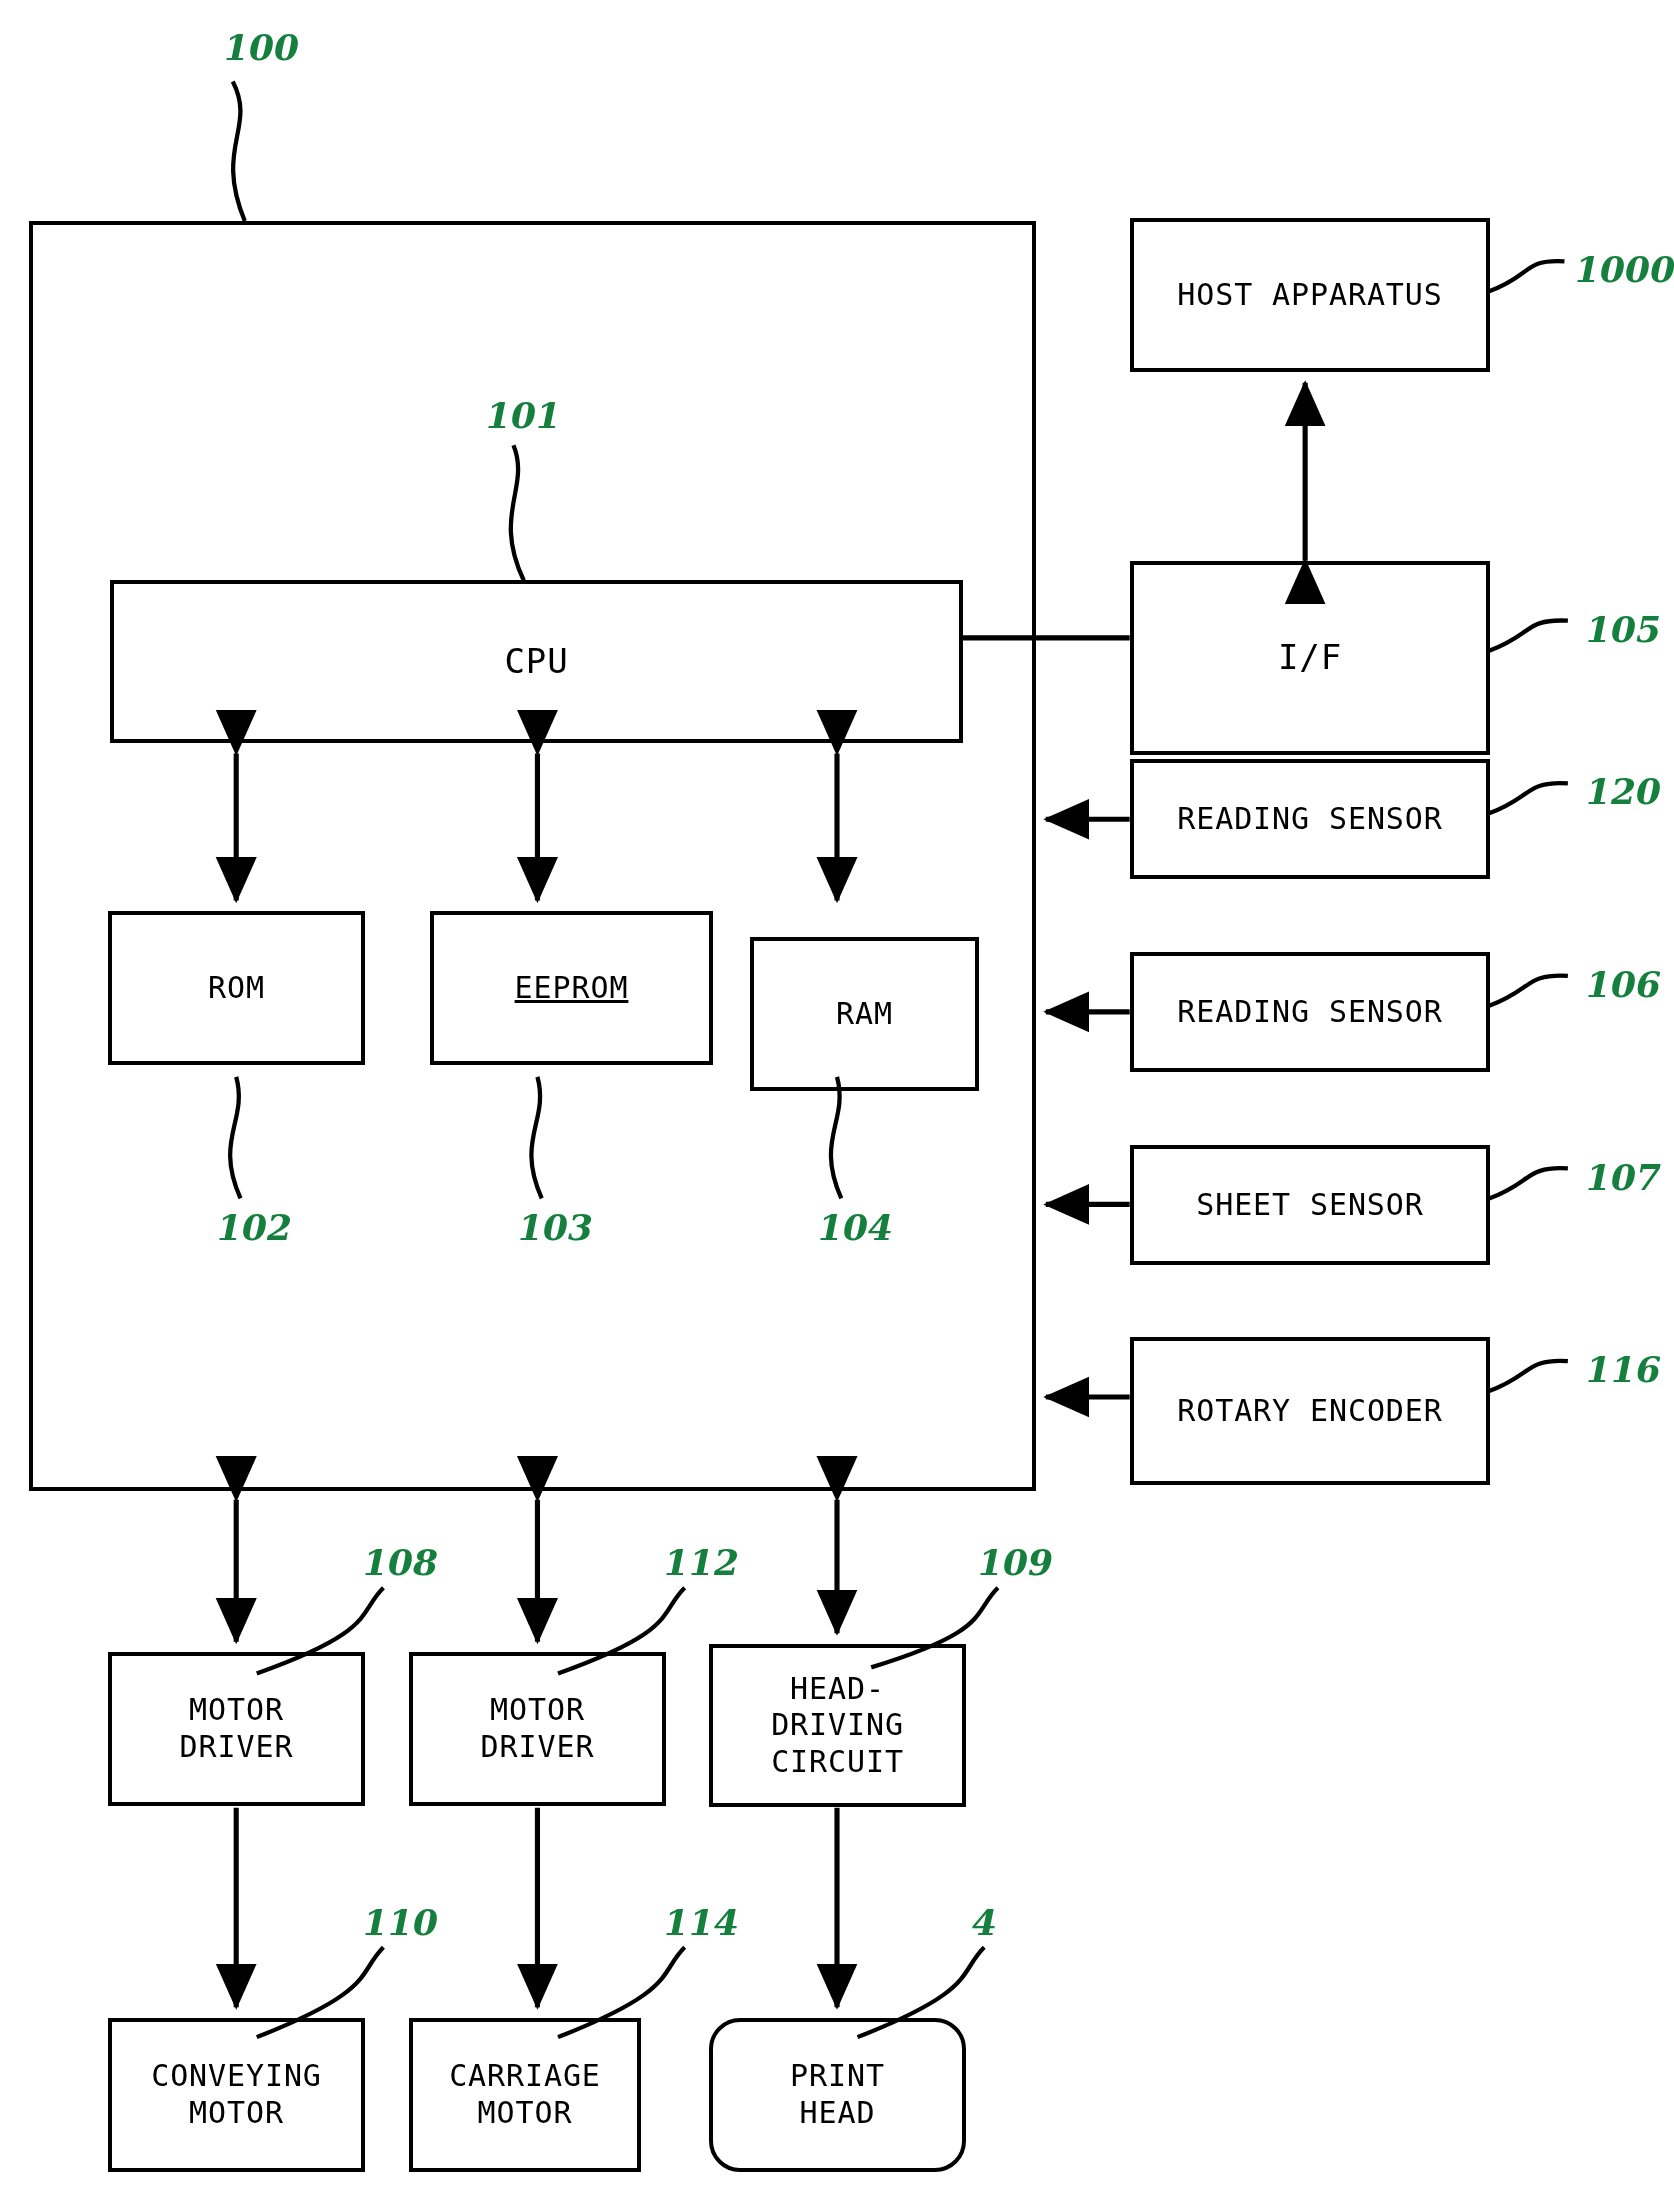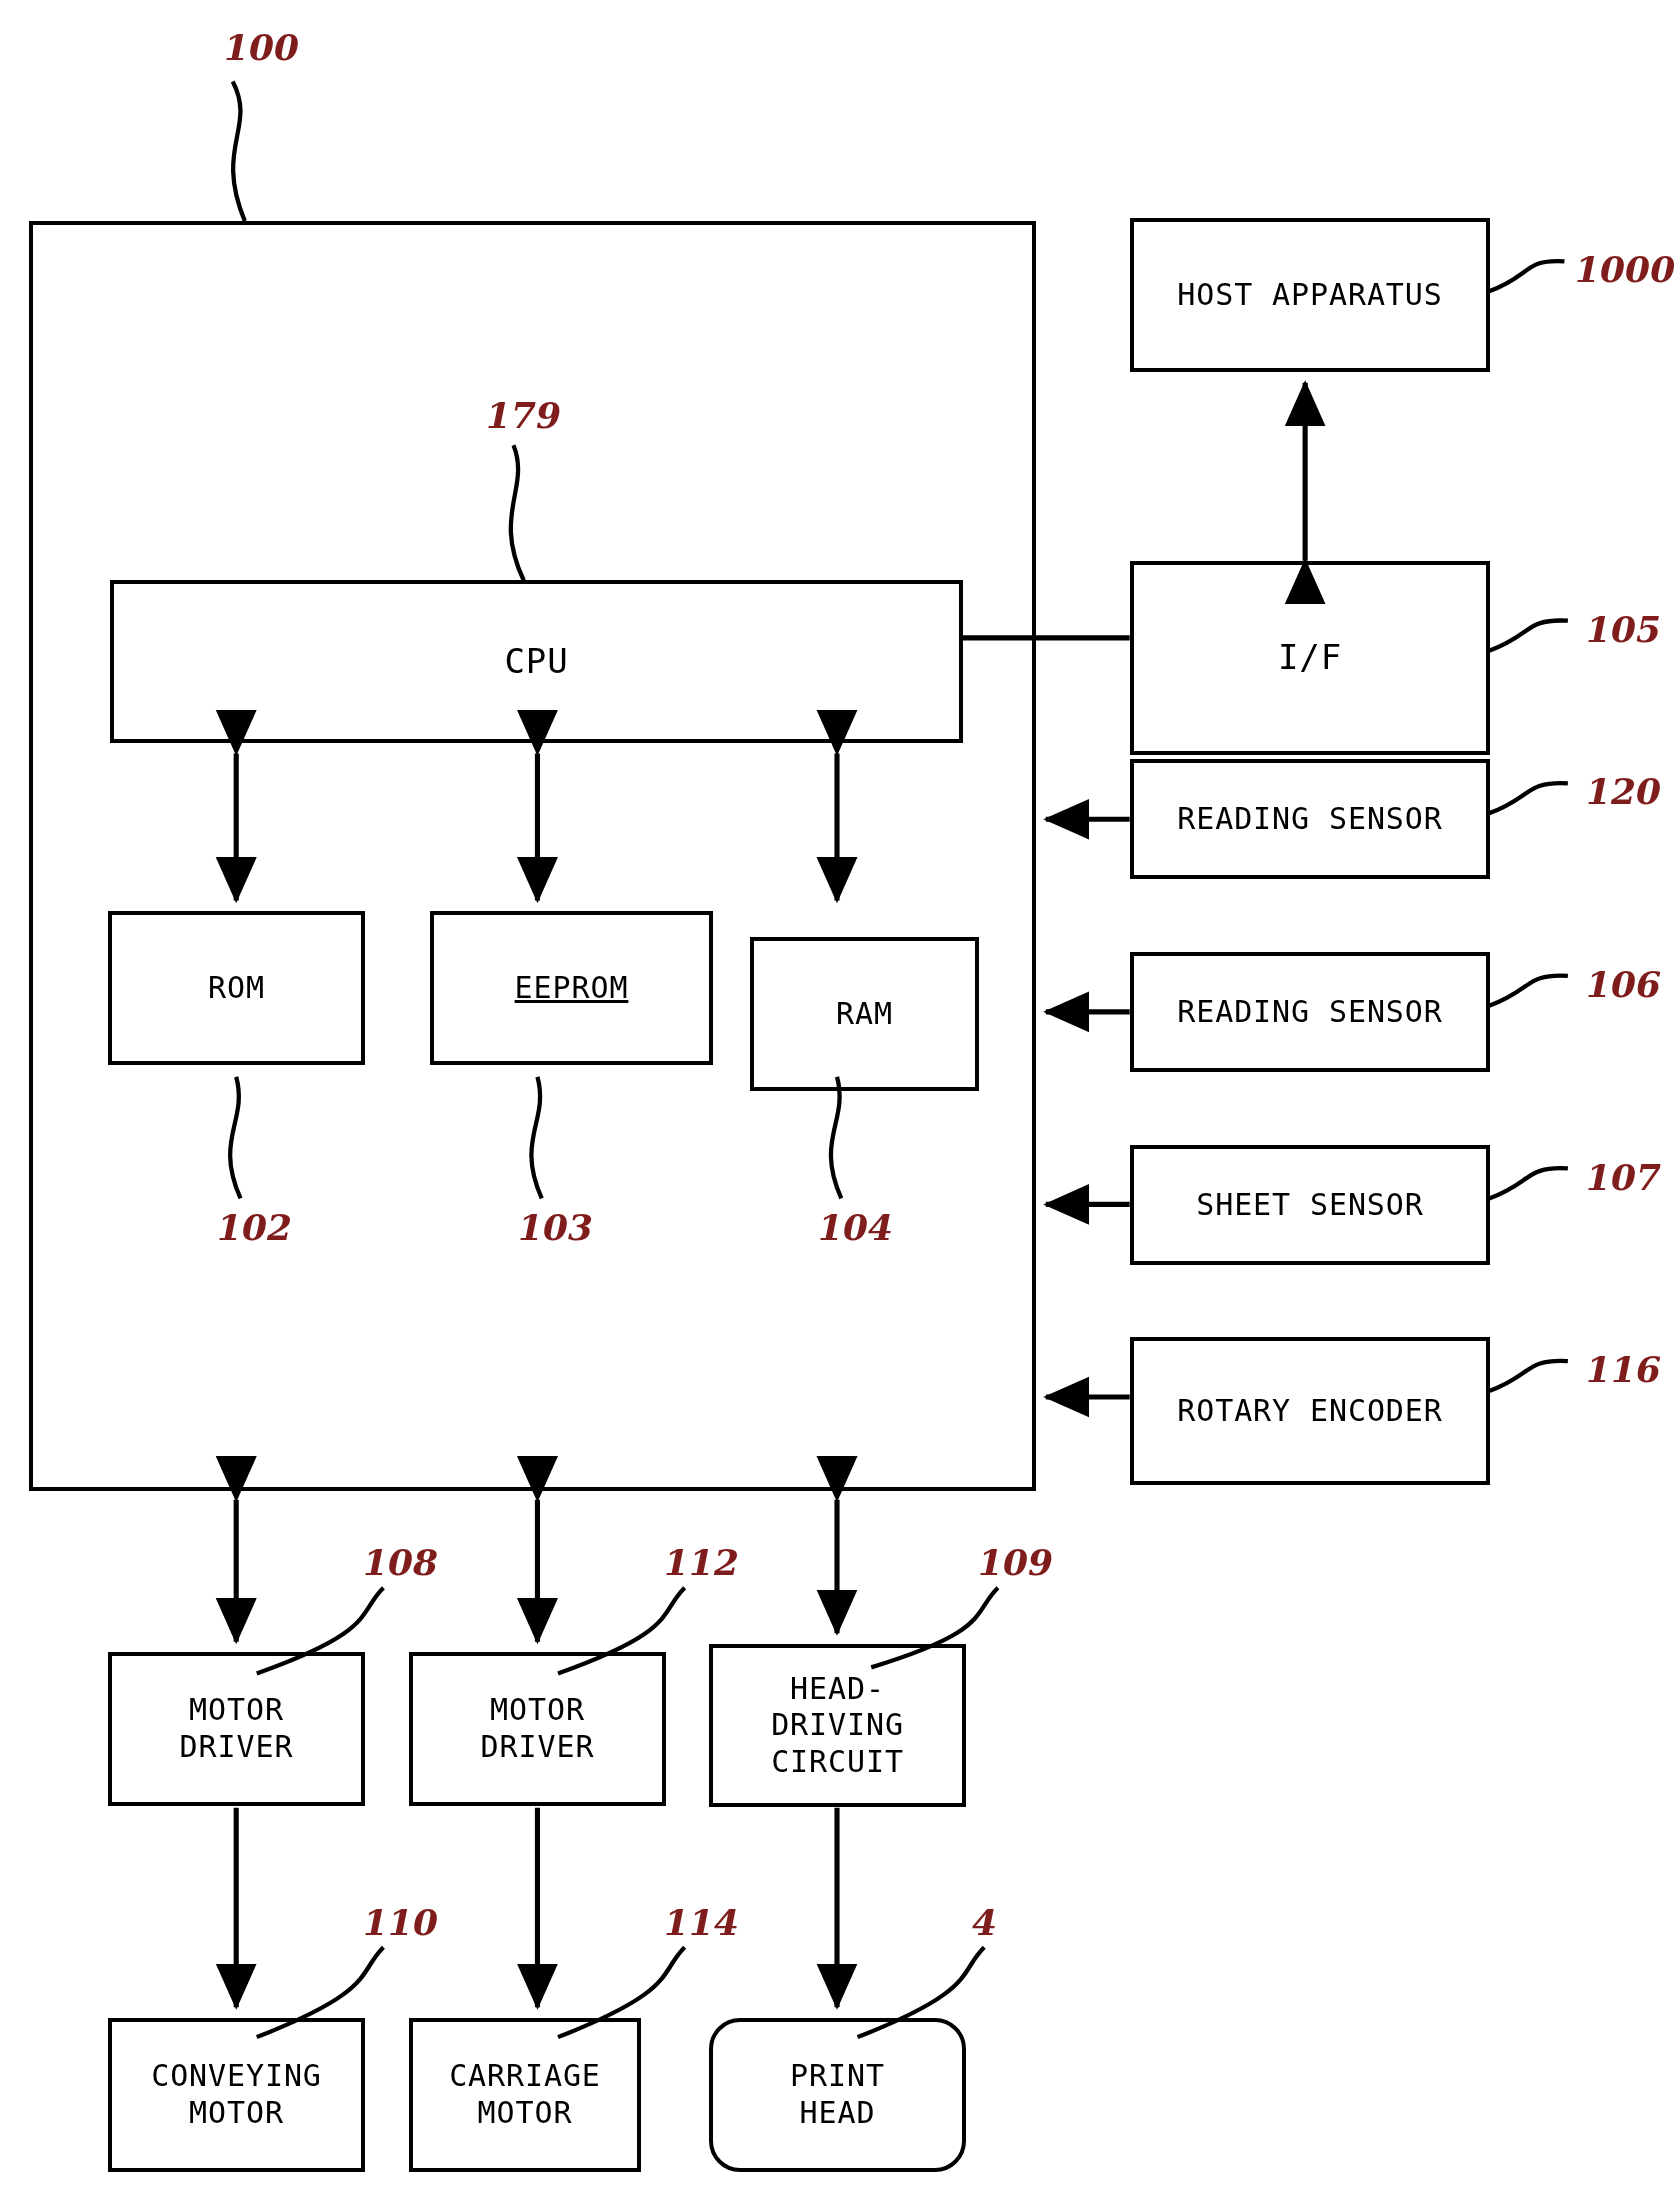--- a/index.html
+++ b/index.html
@@ -38,21 +38,21 @@
     border: 4.3px solid #000000;
     background: #ffffff;
     box-sizing: border-box;
   }
   .ref {
     position: absolute;
     font-family: "DejaVu Serif", serif;
     font-style: italic;
     font-weight: bold;
     font-size: 36px;
-    color: #7f1d1d;
+    color: #15803d;
     white-space: nowrap;
   }
   svg.overlay {
     position: absolute;
     left: 0;
     top: 0;
     width: 1674px;
     height: 2200px;
     pointer-events: none;
   }
@@ -60,21 +60,21 @@
 </head>
 <body>
 
 <div id="canvas">
 
   <div class="ref" style="left:224px; top:26px;" id="ref100">100</div>
 
   <div class="outer" style="left:29px; top:221px; width:1007px; height:1270px;"></div>
 
   <div class="box" style="left:110px; top:580px; width:853px; height:163px; font-size:34px;">CPU</div>
-  <div class="ref" style="left:486px; top:394px;">179</div>
+  <div class="ref" style="left:486px; top:394px;">101</div>
 
   <div class="box" style="left:108px; top:911px; width:257px; height:154px;">ROM</div>
   <div class="box" style="left:430px; top:911px; width:283px; height:154px;text-decoration:underline;">EEPROM</div>
   <div class="box" style="left:750px; top:911px; width:229px; height:154px;margin-top:26px;">RAM</div>
 
   <div class="ref" style="left:217px; top:1206px;">102</div>
   <div class="ref" style="left:518px; top:1206px;">103</div>
   <div class="ref" style="left:818px; top:1206px;">104</div>
 
   <div class="box" style="left:1130px; top:218px; width:360px; height:154px;">HOST APPARATUS</div>

